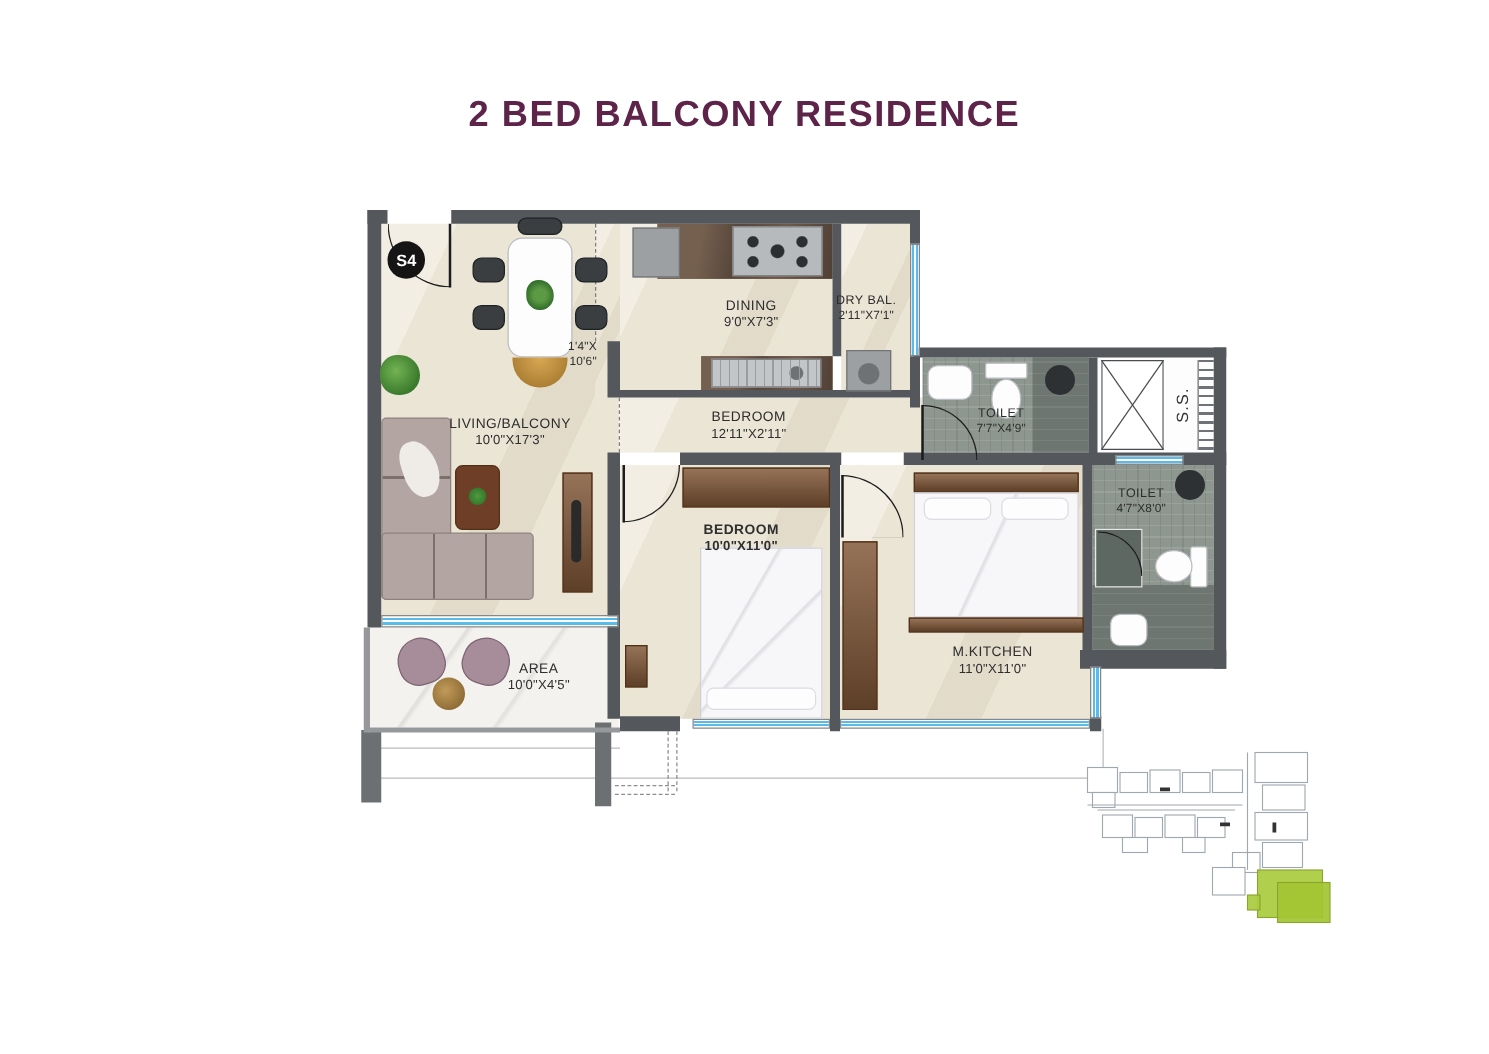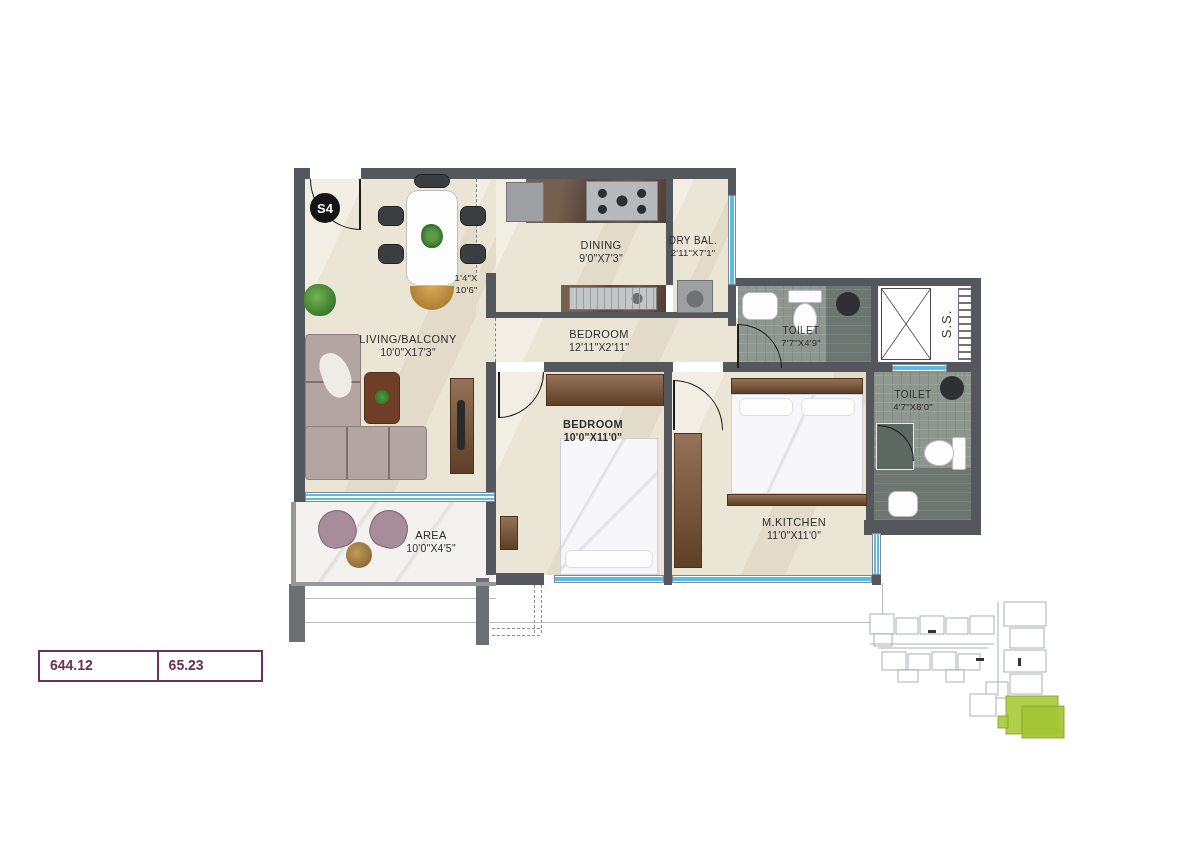--- a/index.html
+++ b/index.html
@@ -45,20 +45,21 @@
   
   #badge{width:30px;height:30px;border-radius:50%;background:#151515;color:#fff;font-size:13px;
          font-weight:bold;display:flex;align-items:center;justify-content:center;z-index:35;}
   #ss-label{z-index:30;font-size:13px;letter-spacing:1px;color:#333;transform:translate(-50%,-50%) rotate(-90deg);}
 </style>
 </head>
 <body>
 
 <div id="canvas">
 
+  <div id="title" class="abs">2 BED BALCONY RESIDENCE</div>
 
   <div id="plan" class="abs">
 
     <div class="abs floor" style="left:11px;top:11px;width:190px;height:313px;"></div>
     <div class="abs floor" style="left:182px;top:11px;width:20px;height:139px;"></div>
     <div class="abs floor" style="left:202px;top:11px;width:170px;height:139px;"></div>
     <div class="abs floor" style="left:379px;top:11px;width:55px;height:133px;"></div>
     <div class="abs floor" style="left:202px;top:150px;width:242px;height:44px;"></div>
     <div class="abs floor" style="left:202px;top:204px;width:168px;height:203px;"></div>
     <div class="abs floor" style="left:378px;top:204px;width:202px;height:203px;"></div>
@@ -257,20 +258,16 @@
 
     <g>
       <rect x="148" y="100" width="52" height="38" fill="#a9cc3e" fill-opacity="0.92" stroke="#8aa42c" stroke-width="0.9"></rect>
       <rect x="164" y="110" width="42" height="32" fill="#a3c433" fill-opacity="0.92" stroke="#8aa42c" stroke-width="0.9"></rect>
       <rect x="140" y="120" width="10" height="12" fill="#a9cc3e" fill-opacity="0.92" stroke="#8aa42c" stroke-width="0.9"></rect>
     </g>
   </svg>
 
   <table id="area-table" class="abs">
     <tbody>
-      <tr>
-        <td class="vl">644.12</td>
-        <td class="vl">65.23</td>
-      </tr>
     </tbody>
   </table>
 
 </div>
 
 </body></html>

